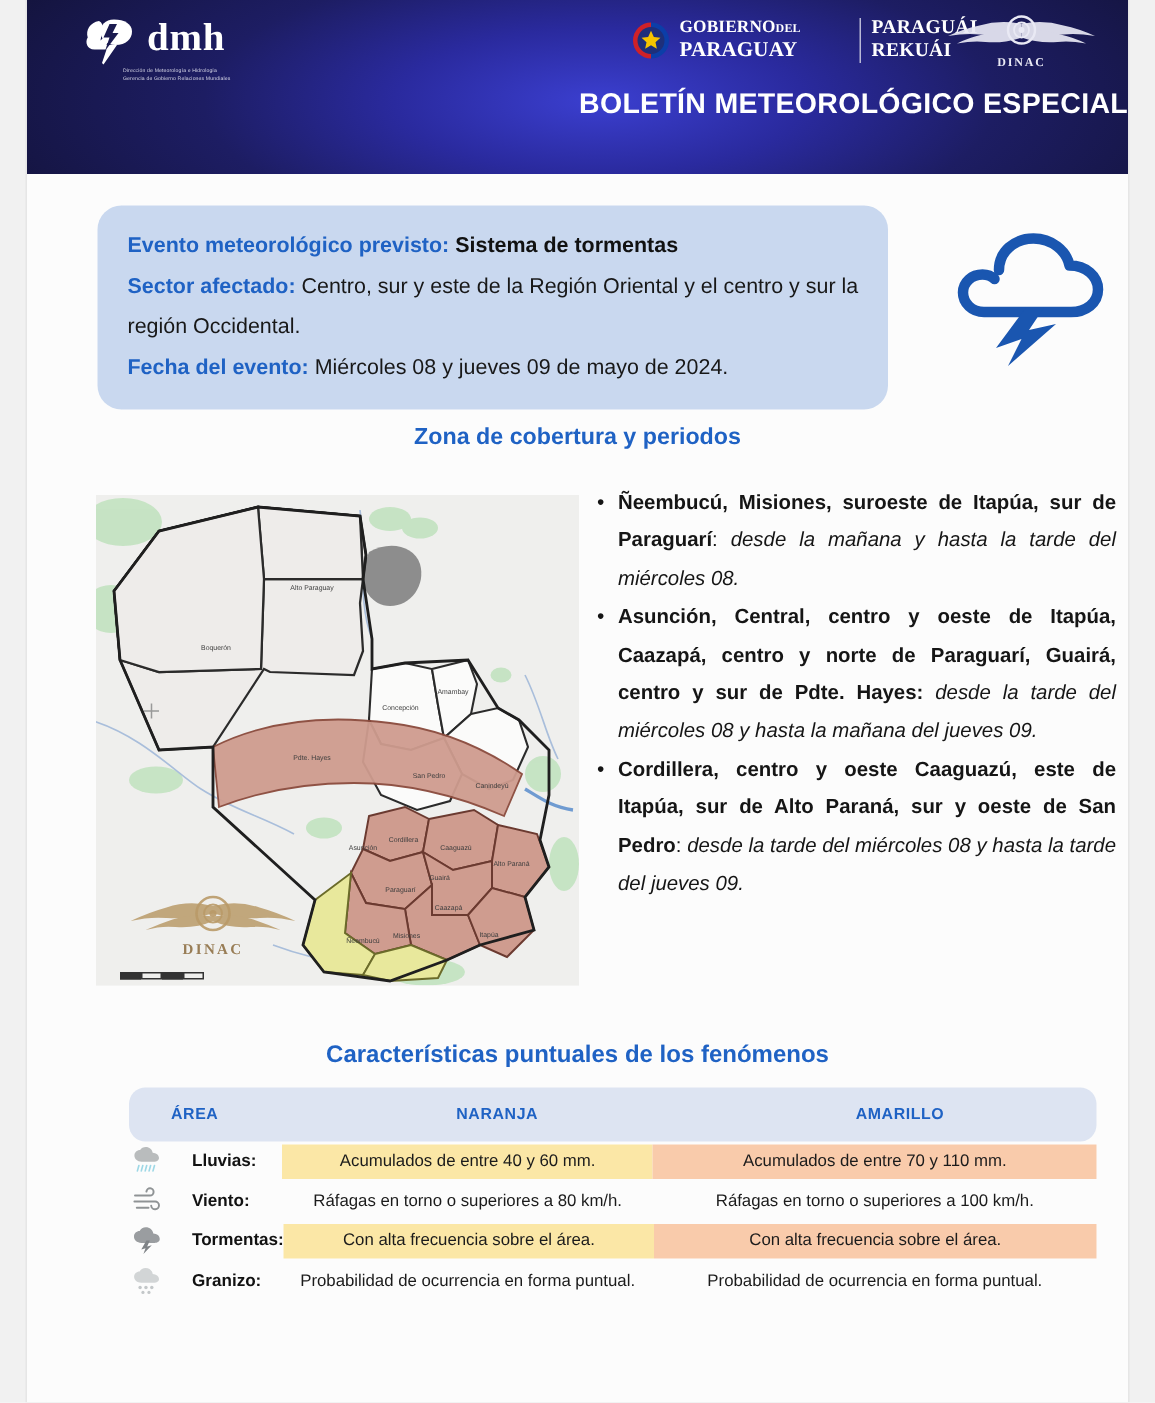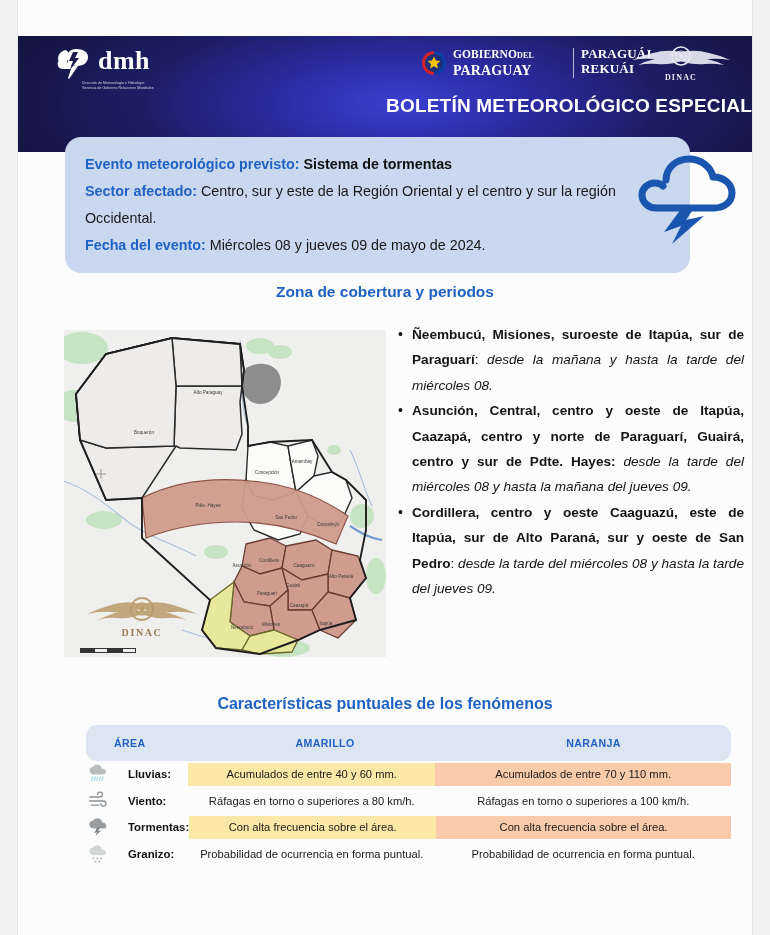--- a/index.html
+++ b/index.html
@@ -28,21 +28,20 @@
   
   .header {
     position: absolute;
     left: 0; top: 0;
     width: 734px;
     height: 116px;
     background:
       radial-gradient(ellipse 58% 130% at 52% 58%, #3b3fd0 0%, #2a2a9e 32%, #1d1d63 62%, #14143f 100%),
       #16163d;
     overflow: hidden;
-    margin-top: 36px;
   }
   .hdr-title {
     position: absolute;
     left: 0; right: 0;
     top: 59px;
     text-align: right;
     color: #ffffff;
     font-size: 19px;
     font-weight: bold;
     letter-spacing: .2px;
@@ -100,21 +99,21 @@
   .dinac-word {
     position: absolute; left: 0; right: 0; top: 27px; text-align: center;
     color: #e9e9f4; font-family: "Liberation Serif", serif;
     font-size: 8px; font-weight: bold; letter-spacing: 1.2px;
   }
 
   
   .infobox {
     position: absolute;
     left: 47px; top: 137px;
-    width: 625px;
+    width: 527px;
     padding: 14px 16px 14px 20px;
     box-sizing: border-box;
     background: #c9d8ef;
     border-radius: 16px;
   }
   .info-line {
     color: #181818;
     font-size: 14.3px;
     line-height: 27px;
     font-family: "Liberation Sans", sans-serif;
@@ -428,22 +427,22 @@
           <li><span class="b-bold">Asunción, Central, centro y oeste de Itapúa, Caazapá, centro y norte de Paraguarí, Guairá, centro y sur de Pdte. Hayes:</span><span></span><span class="b-ital"> desde la tarde del miércoles 08 y hasta la mañana del jueves 09.</span></li>
           <li><span class="b-bold">Cordillera, centro y oeste Caaguazú, este de Itapúa, sur de Alto Paraná, sur y oeste de San Pedro</span><span>:</span><span class="b-ital"> desde la tarde del miércoles 08 y hasta la tarde del jueves 09.</span></li>
         </ul>
     </div>
 
     <div class="sec-title" id="sec-carac">Características puntuales de los fenómenos</div>
 
     <div class="tbl">
       <div class="tbl-head">
         <div class="th col-area">ÁREA</div>
+        <div class="th col-na">NARANJA</div>
         <div class="th col-am">AMARILLO</div>
-        <div class="th col-na">NARANJA</div>
       </div>
       <div id="table-body">
           <div class="tbl-row">
             <div class="cell-area">
               <span class="ic"><svg viewBox="0 0 22 20">
                   <path d="M6.5 10.5 C3.4 10.5 1.6 8.6 1.6 6.4 C1.6 4.3 3.3 2.7 5.4 2.7 C6.1 1.4 7.6 .6 9.2 .6 C11.6 .6 13.5 2.3 13.8 4.5 C16.1 4.6 18 6 18 8 C18 9.6 16.4 10.5 14.6 10.5 Z" fill="#b9bcbd"></path>
                   <g stroke="#9ed8e6" stroke-width="1.1" stroke-linecap="round">
                     <path d="M4.6 13 L3.6 16.6"></path>
                     <path d="M7.2 13 L6.2 16.6"></path>
                     <path d="M9.8 13 L8.8 16.6"></path>

